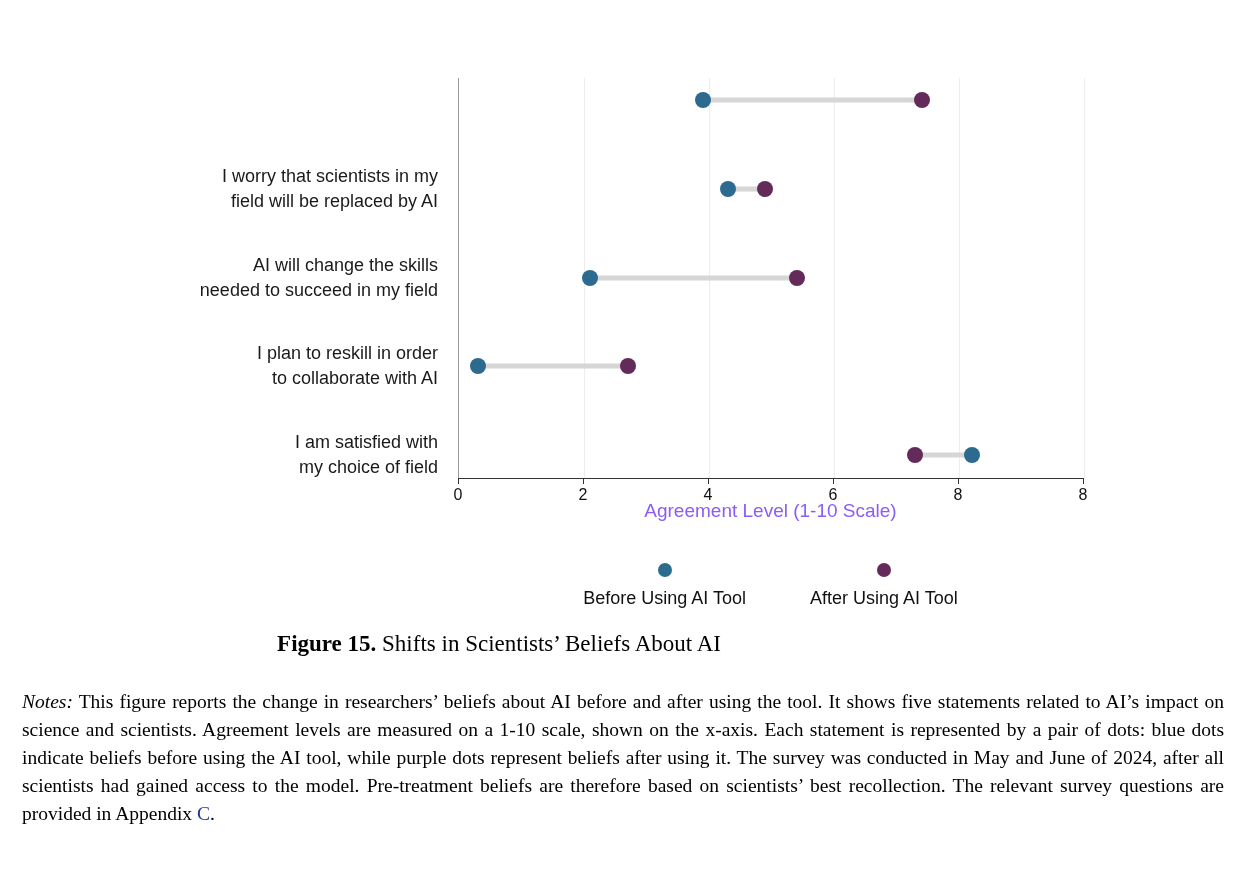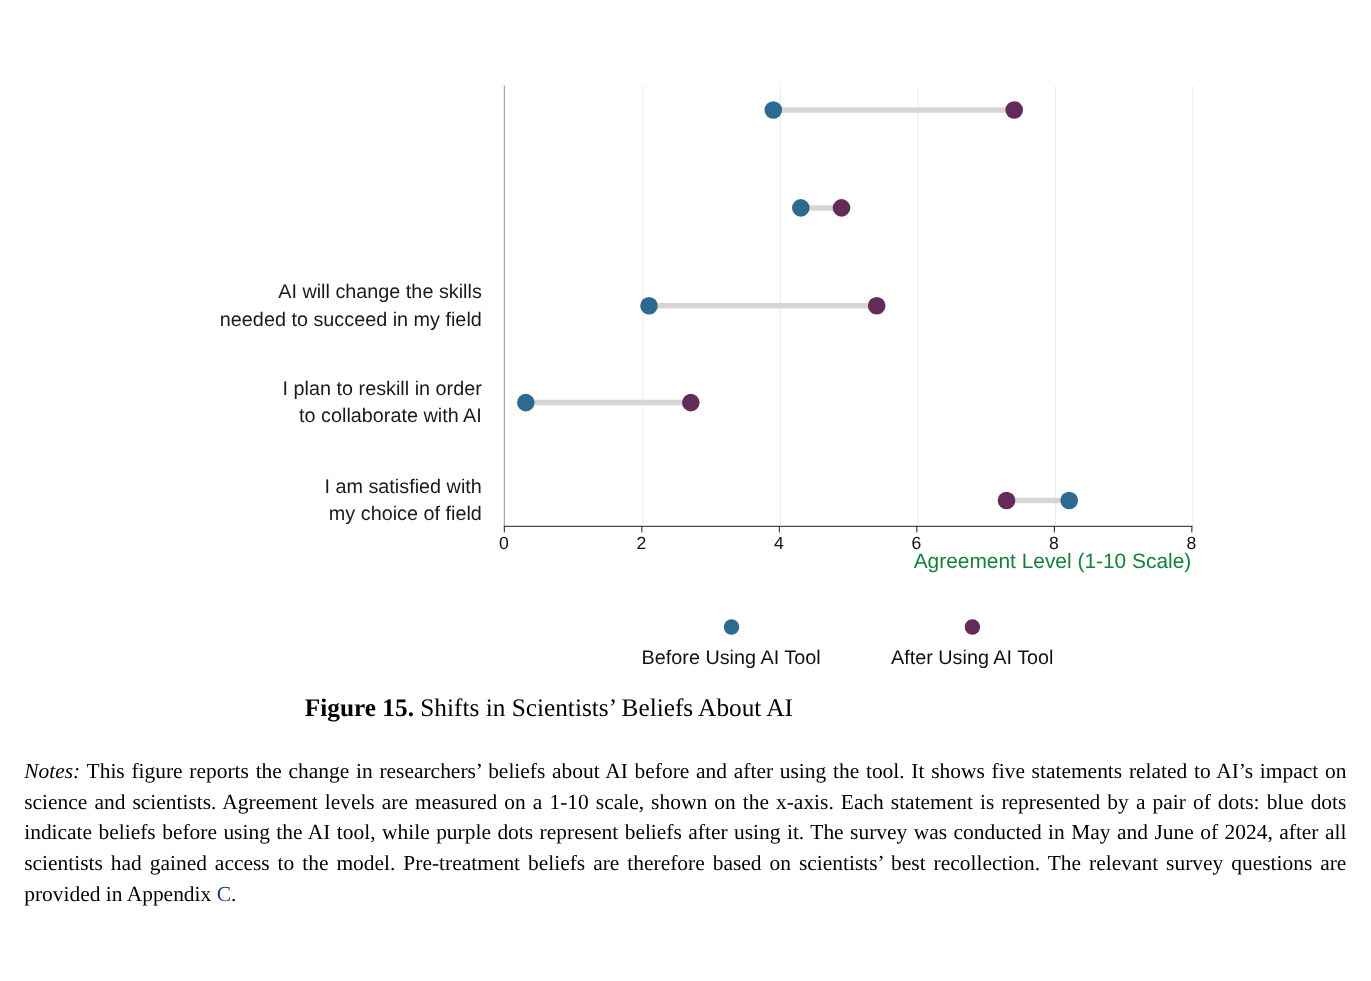--- a/index.html
+++ b/index.html
@@ -14,22 +14,22 @@
   #plot-area{position:absolute;left:458px;top:78px;width:625px;height:400px;
              border-left:1px solid #9a9a9a;border-bottom:1px solid #333;}
   .gridline{position:absolute;top:0;bottom:0;width:1px;background:#ededed;}
   .connector{position:absolute;height:5px;background:#d6d6d6;border-radius:3px;
              transform:translateY(-50%);}
   .dot{position:absolute;width:16px;height:16px;border-radius:50%;
        transform:translate(-50%,-50%);}
   #x-axis-layer{position:absolute;left:458px;top:478px;width:625px;height:30px;}
   .tick{position:absolute;top:0;width:1px;height:6px;background:#333;}
   .tick-label{position:absolute;top:8px;transform:translateX(-50%);font-size:16px;color:#111;}
-  .x-title{position:absolute;top:500px;left:458px;width:625px;text-align:right;
-           font-size:19px;color:#15803d;}
+  .x-title{position:absolute;top:500px;left:458px;width:625px;text-align:center;
+           font-size:19px;color:#8b5cf6;}
   #legend{position:absolute;top:563px;left:458px;width:625px;display:flex;
           justify-content:center;align-items:center;gap:64px;}
   .legend-item{display:flex;align-items:center;gap:11px;font-size:18px;color:#111;flex-direction:column;}
   .legend-dot{width:14px;height:14px;border-radius:50%;flex:0 0 auto;}
 
   
   .caption{position:absolute;top:631px;left:0;width:998px;text-align:center;
            font-family:"Liberation Serif",serif;font-size:23px;color:#000;}
   .cap-label{font-weight:bold;}
   .notes{position:absolute;top:688px;left:22px;width:1202px;margin:0;
@@ -38,20 +38,22 @@
   .notes-prefix{font-style:italic;}
   .applink{text-decoration:none;cursor:pointer;}
 </style>
 </head>
 <body>
 
 <div class="page">
 
   <div class="figure">
     <div id="labels-layer">
+        <div class="row-label" style="top: 110.75px;">I worry that scientists in my
+field will be replaced by AI</div>
         <div class="row-label" style="top: 199.5px;">AI will change the skills
 needed to succeed in my field</div>
         <div class="row-label" style="top: 377px;">I am satisfied with
 my choice of field</div>
         <div class="row-label" style="top: 288.25px;">I plan to reskill in order
 to collaborate with AI</div>
       </div>
     <div id="plot-area">
       <div id="gridlines">
           <div class="gridline" style="left: 20%;"></div>

